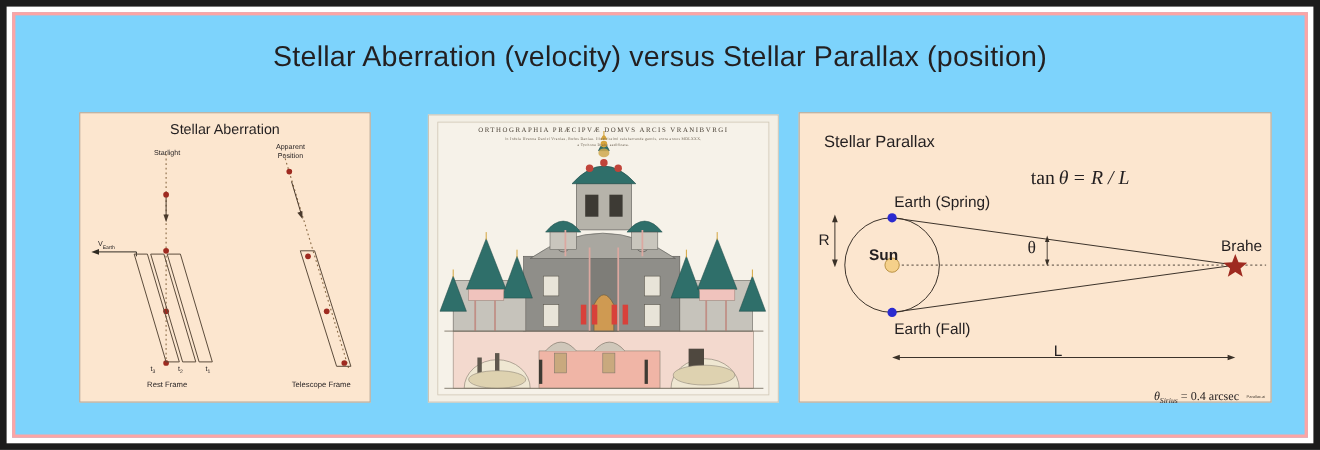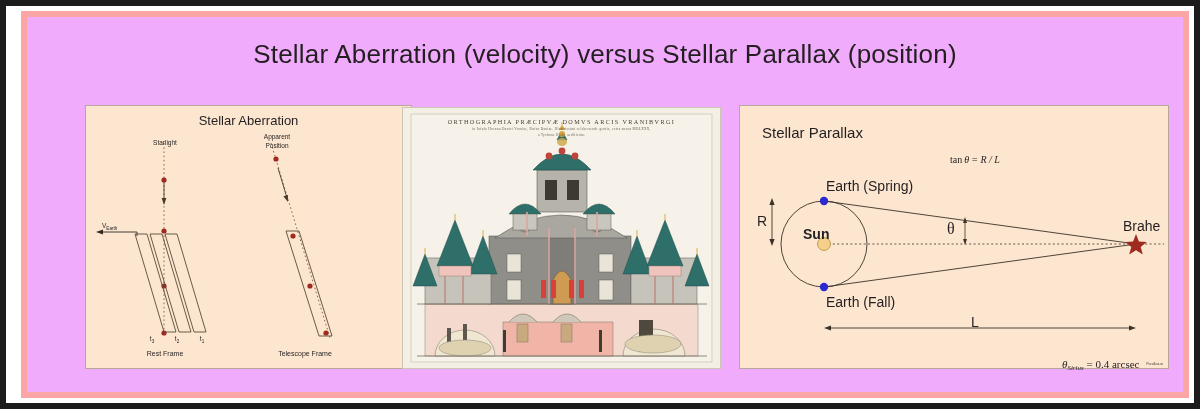--- a/index.html
+++ b/index.html
@@ -16,43 +16,42 @@
     padding:6px;
   }
   .slide-white{
     position:absolute;left:6px;top:6px;right:6px;bottom:6px;
     background:#ffffff;
     box-sizing:border-box;
     padding:5px;
   }
   .slide-inner{
     position:absolute;left:11px;top:11px;right:11px;bottom:11px;
-    background:#f0abfc;
-    border:6px solid #fca5a5;
-    box-sizing:border-box;
-    margin-left:10px;
+    background:#7dd3fc;
+    border:3px solid #fca5a5;
+    box-sizing:border-box;
   }
   .slide-title{
     position:absolute;left:0;top:22px;width:100%;
     text-align:center;
     font-size:26px;
     color:#231f20;
     letter-spacing:0.2px;
   }
 
   
   .peach-panel{
     position:absolute;
     background:#fce6cf;
     border:1px solid #b4a89a;
     box-sizing:border-box;
   }
 
   
-  #aberration-panel{ left:58px; top:88px; width:327px; height:264px; }
+  #aberration-panel{ left:58px; top:88px; width:265px; height:264px; }
   .ab-title{
     position:absolute;left:0;top:7px;width:100%;
     text-align:center;font-size:13px;color:#231f20;
   }
   .ab-lab{
     position:absolute;font-size:6.5px;color:#231f20;
     text-align:center;line-height:1.35;
   }
   .ab-frame-lab{
     position:absolute;font-size:7px;color:#231f20;text-align:center;
@@ -85,21 +84,21 @@
   
   #parallax-panel{ left:712px; top:88px; width:430px; height:264px; }
   .px-title{
     position:absolute;left:22px;top:18px;
     font-size:15px;color:#231f20;
   }
   .px-lab{position:absolute;font-size:14px;color:#231f20;white-space:nowrap;}
   .px-formula{
     position:absolute;
     font-family:"Liberation Serif", serif;
-    font-size:10px;color:#231f20;white-space:nowrap;
+    font-size:18px;color:#231f20;white-space:nowrap;
   }
   .px-credit{
     position:absolute;right:5px;bottom:2px;
     font-size:3.6px;color:#4a4036;
   }
   .mi{font-family:"Liberation Serif", serif;font-style:italic;}
   .sub-sm{font-size:7px;font-style:italic;vertical-align:-2px;}
 </style>
 </head>
 <body>

